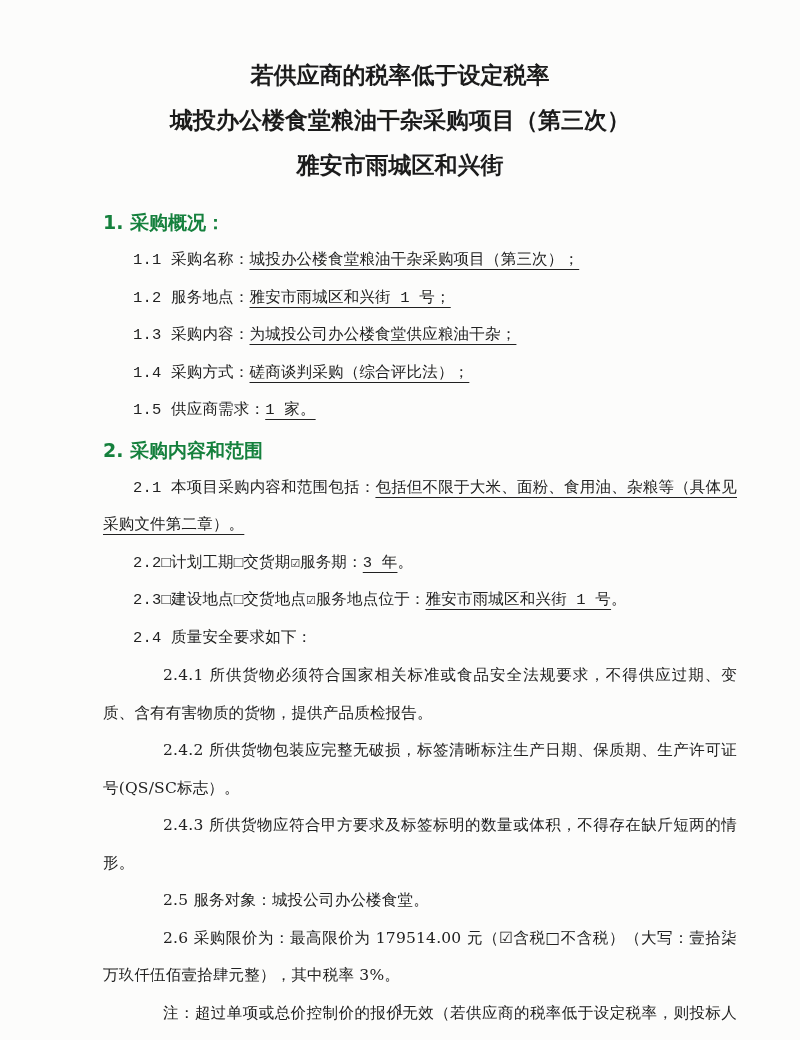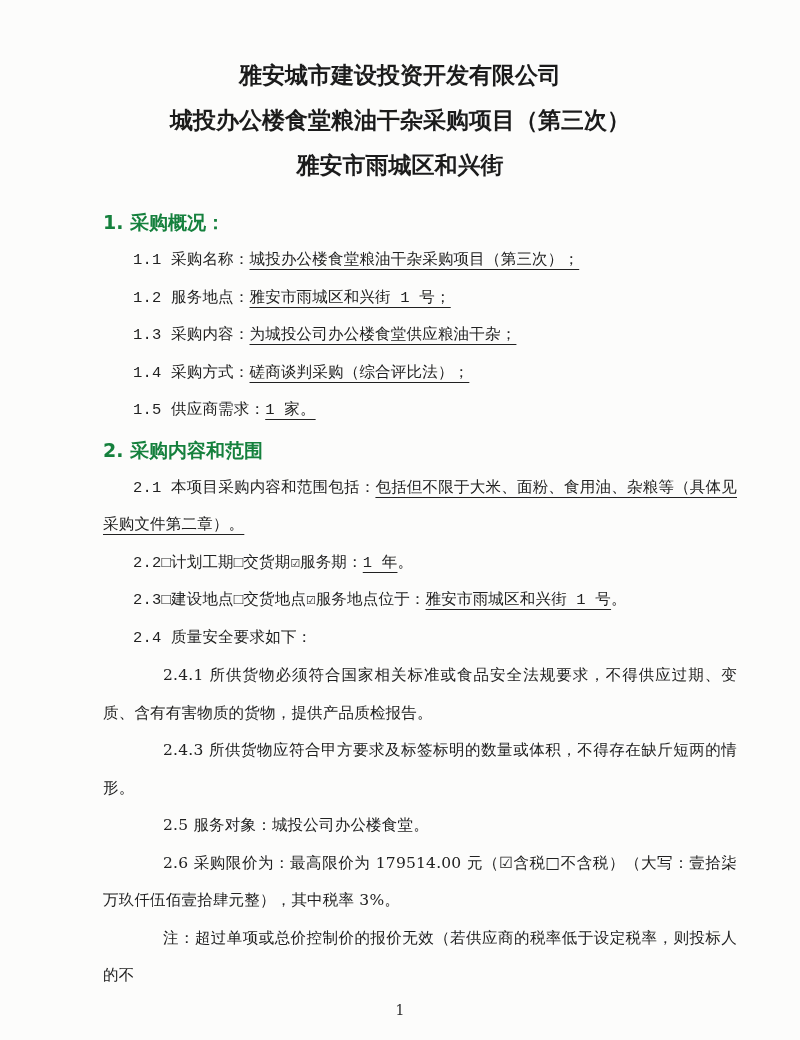--- a/index.html
+++ b/index.html
@@ -52,36 +52,37 @@
     text-align: center;
     font-size: 14px;
     color: #2a2a2a;
   }
 </style>
 </head>
 <body>
 
 <div class="page">
   <div class="doc-title">
-      <div class="title-line">雅安城市建设投资开发有限公司</div>
+      <div class="title-line">若供应商的税率低于设定税率</div>
       <div class="title-line">城投办公楼食堂粮油干杂采购项目（第三次）</div>
       <div class="title-line">雅安市雨城区和兴街</div>
     </div>
   <div class="doc-body">
       <div class="sec-heading">1. 采购概况：</div>
       <p class="para indent-2"><span class="seg">1.1 采购名称：</span><span class="seg u">城投办公楼食堂粮油干杂采购项目（第三次）；</span></p>
       <p class="para indent-2"><span class="seg">1.2 服务地点：</span><span class="seg u">雅安市雨城区和兴街 1 号；</span></p>
       <p class="para indent-2"><span class="seg">1.3 采购内容：</span><span class="seg u">为城投公司办公楼食堂供应粮油干杂；</span></p>
       <p class="para indent-2"><span class="seg">1.4 采购方式：</span><span class="seg u">磋商谈判采购（综合评比法）；</span></p>
       <p class="para indent-2"><span class="seg">1.5 供应商需求：</span><span class="seg u">1 家。</span></p>
       <div class="sec-heading">2. 采购内容和范围</div>
       <p class="para indent-2"><span class="seg">2.1 本项目采购内容和范围包括：</span><span class="seg u">包括但不限于大米、面粉、食用油、杂粮等（具体见采购文件第二章）。</span></p>
-      <p class="para indent-2"><span class="seg">2.2□计划工期□交货期☑服务期：</span><span class="seg u">1 年</span><span class="seg">。</span></p>
+      <p class="para indent-2"><span class="seg">2.2□计划工期□交货期☑服务期：</span><span class="seg u">3 年</span><span class="seg">。</span></p>
       <p class="para indent-2"><span class="seg">2.3□建设地点□交货地点☑服务地点位于：</span><span class="seg u">雅安市雨城区和兴街 1 号</span><span class="seg">。</span></p>
       <p class="para indent-2"><span class="seg">2.4 质量安全要求如下：</span></p>
       <p class="para indent-4"><span class="seg">2.4.1 所供货物必须符合国家相关标准或食品安全法规要求，不得供应过期、变质、含有有害物质的货物，提供产品质检报告。</span></p>
+      <p class="para indent-4"><span class="seg">2.4.2 所供货物包装应完整无破损，标签清晰标注生产日期、保质期、生产许可证号(QS/SC标志）。</span></p>
       <p class="para indent-4"><span class="seg">2.4.3 所供货物应符合甲方要求及标签标明的数量或体积，不得存在缺斤短两的情形。</span></p>
       <p class="para indent-4"><span class="seg">2.5 服务对象：城投公司办公楼食堂。</span></p>
       <p class="para indent-4"><span class="seg">2.6 采购限价为：最高限价为 179514.00 元（☑含税□不含税）（大写：壹拾柒万玖仟伍佰壹拾肆元整），其中税率 3%。</span></p>
       <p class="para indent-4"><span class="seg">注：超过单项或总价控制价的报价无效（若供应商的税率低于设定税率，则投标人的不</span></p>
     </div>
   <div class="page-number">1</div>
 </div>
 
 </body></html>

